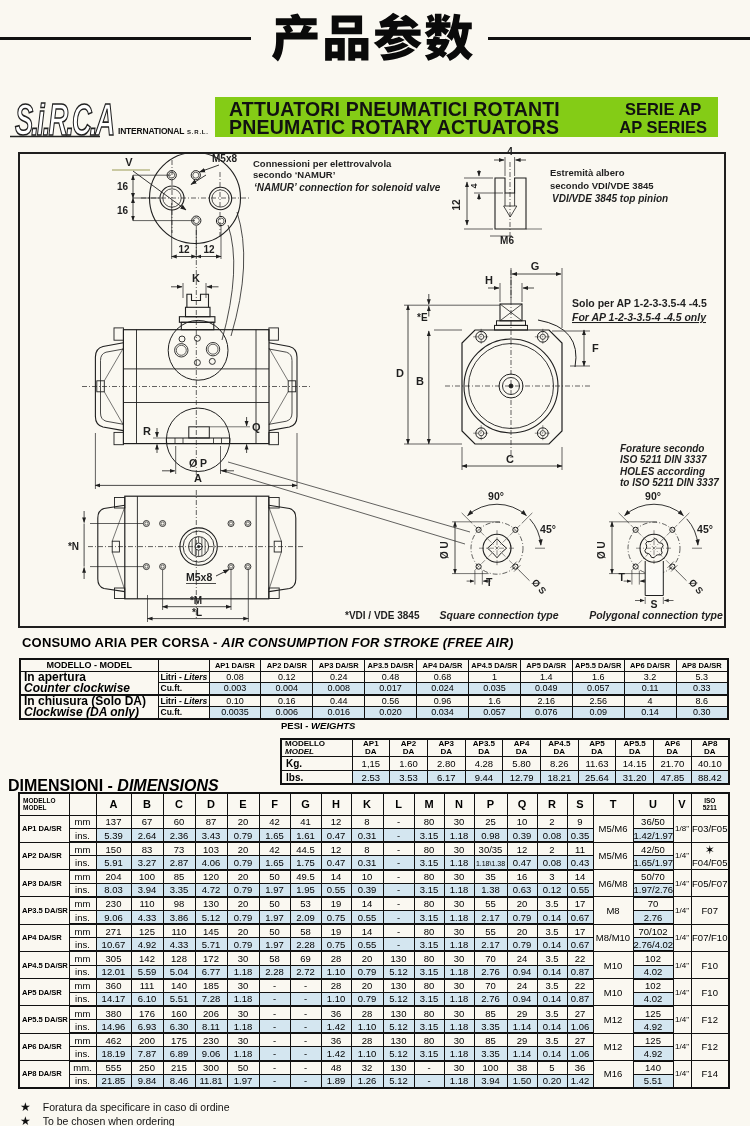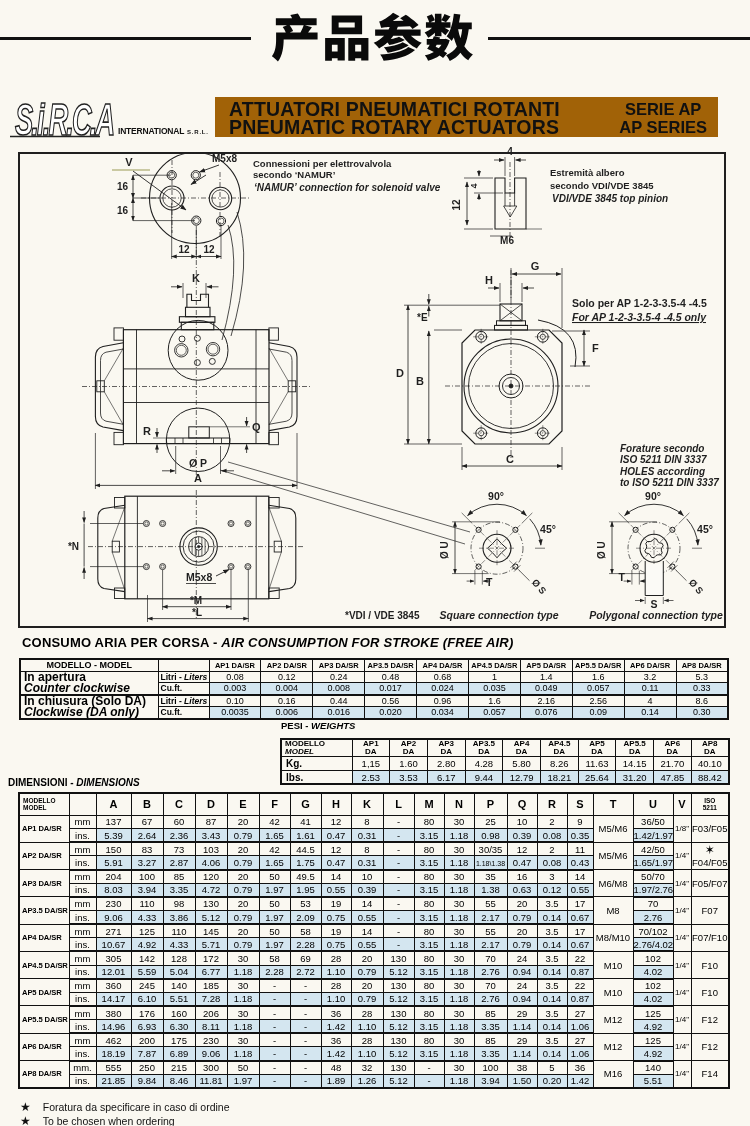--- a/index.html
+++ b/index.html
@@ -2,21 +2,21 @@
 <html><head>
 <meta charset="utf-8">
 <style>
 * { margin:0; padding:0; box-sizing:border-box; }
 body { font-family:"Liberation Sans", sans-serif; }
 #page { position:relative; width:750px; height:1126px; background:#faf8f1; overflow:hidden; }
 .abs { position:absolute; }
 #hline-l { position:absolute; left:0; top:37px; width:251px; height:3px; background:#111; }
 #hline-r { position:absolute; left:488px; top:37px; width:262px; height:3px; background:#111; }
 
-#titlebar { position:absolute; left:215px; top:97px; width:503px; height:40px; background:#a16207; }
+#titlebar { position:absolute; left:215px; top:97px; width:503px; height:40px; background:#84cc16; }
 #tb-main { position:absolute; left:14px; top:2.5px; font-size:19.5px; font-weight:bold; color:#111; line-height:18.5px; letter-spacing:0.2px; }
 #tb-right { position:absolute; right:11px; top:2.5px; font-size:16.5px; font-weight:bold; color:#111; line-height:18.5px; text-align:center; }
 
 table { border-collapse:collapse; table-layout:fixed; }
 td, th { border:1px solid #111; padding:0; text-align:center; vertical-align:middle; font-weight:normal; overflow:hidden; white-space:nowrap; }
 .blue { background:#d4e6f0; }
 .b { font-weight:bold; }
 .i { font-style:italic; }
 
 #airtitle { position:absolute; left:22px; top:635px; font-size:13px; font-weight:bold; letter-spacing:0.2px; }
@@ -25,21 +25,21 @@
 #air td.lbl { text-align:left; padding-left:3px; font-size:12px; font-weight:bold; }
 #air td.unit { text-align:left; padding-left:2px; font-size:8.5px; font-weight:bold; }
 #air td.hd { font-size:7.5px; font-weight:bold; }
 
 #pesititle { position:absolute; left:281px; top:720px; font-size:9.5px; font-weight:bold; }
 #pesi { position:absolute; left:280px; top:738px; width:448px; border:2px solid #111; }
 #pesi td { font-size:9.5px; }
 #pesi td.hd { font-size:8px; font-weight:bold; line-height:8px; }
 #pesi td.lbl { text-align:left; padding-left:4px; font-weight:bold; font-size:10px; }
 
-#dimtitle { position:absolute; left:8px; top:777px; font-size:10px; font-weight:bold; }
+#dimtitle { position:absolute; left:8px; top:777px; font-size:16px; font-weight:bold; }
 #dims { position:absolute; left:18px; top:792px; width:710px; border:2px solid #111; }
 #dims td { font-size:9.5px; height:13.65px; }
 #dims td.mod { font-size:7.6px; font-weight:bold; text-align:left; padding-left:2px; letter-spacing:-0.1px; }
 #dims td.hd { font-size:11px; font-weight:bold; height:22px; }
 #dims td.unit { font-size:9.5px; }
 #dims tr.blk td { border-bottom:2px solid #111; }
 
 .fn { position:absolute; left:20px; font-size:10.5px; color:#111; }
 .fn .star { font-size:12px; margin-right:12px; }
 </style>
@@ -861,21 +861,21 @@
           <td class="blue">2.76</td>
           <td class="blue">0.94</td>
           <td class="blue">0.14</td>
           <td class="blue">0.87</td>
           <td class="blue">4.02</td>
         </tr>
     <tr>
           <td class="mod" rowspan="2">AP5 DA/SR</td>
           <td class="unit">mm</td>
           <td>360</td>
-          <td>245</td>
+          <td>111</td>
           <td>140</td>
           <td>185</td>
           <td>30</td>
           <td>-</td>
           <td>-</td>
           <td>28</td>
           <td>20</td>
           <td>130</td>
           <td>80</td>
           <td>30</td>

